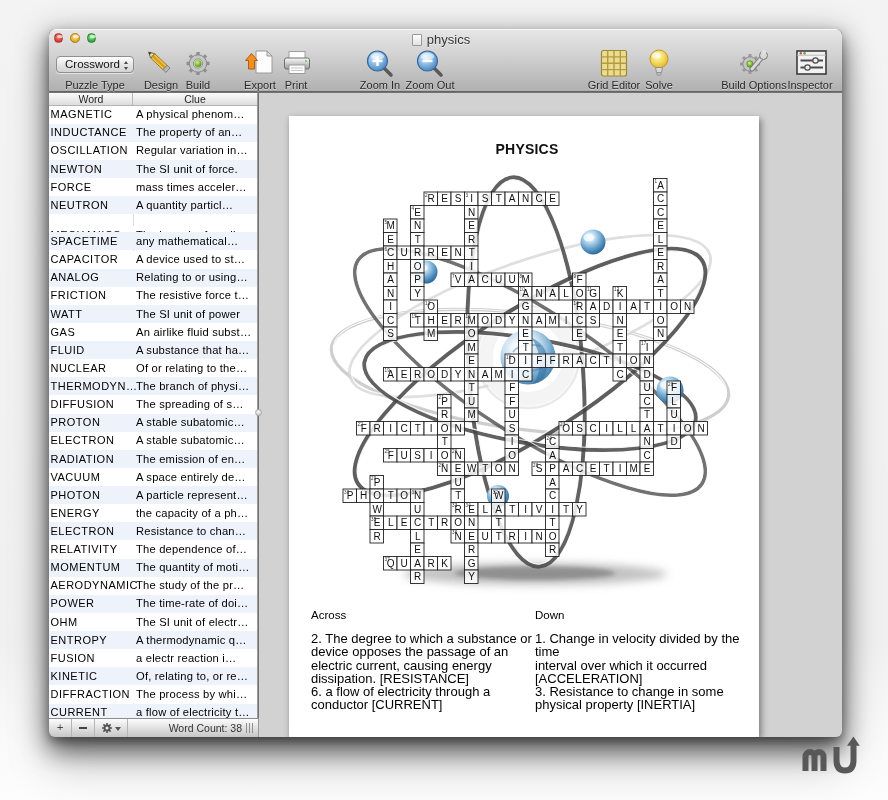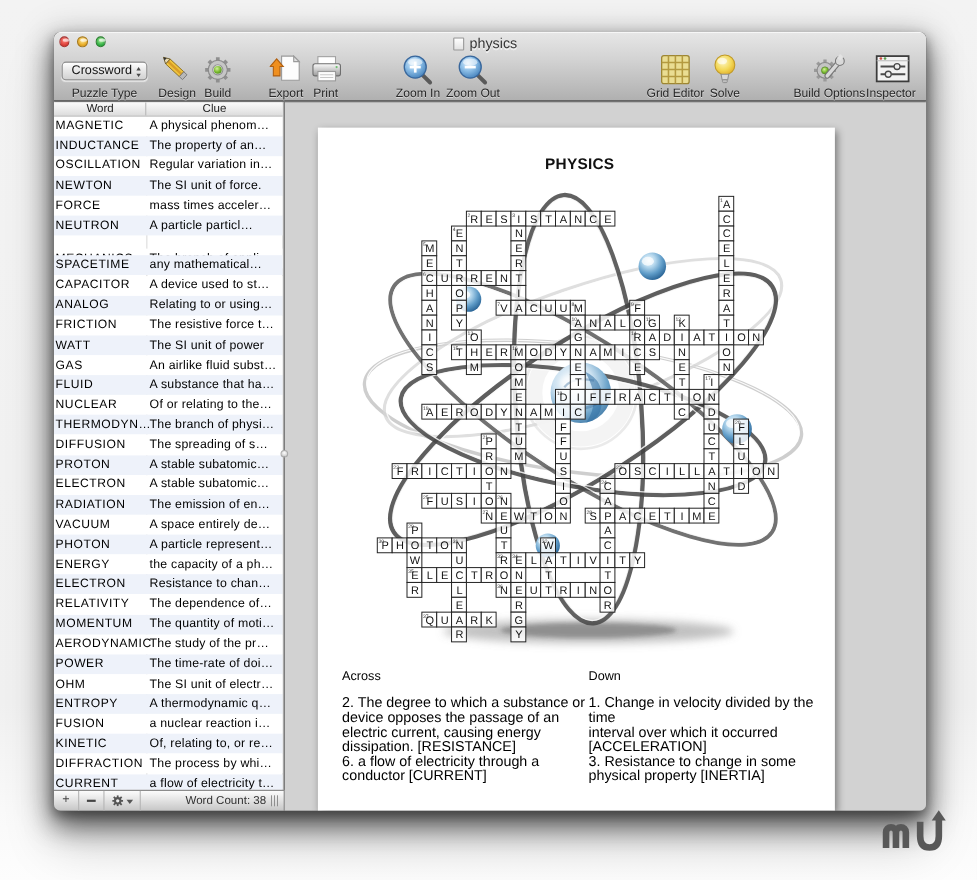--- a/index.html
+++ b/index.html
@@ -198,21 +198,21 @@
 <div class="trow alt" style="top:66.9px">
         <span class="tw">NEWTON</span>
         <span class="tc">The SI unit of force.</span>
       </div>
 <div class="trow " style="top:85.0px">
         <span class="tw">FORCE</span>
         <span class="tc">mass times acceler…</span>
       </div>
 <div class="trow alt" style="top:103.1px">
         <span class="tw">NEUTRON</span>
-        <span class="tc">A particle particl…</span>
+        <span class="tc">A quantity particl…</span>
       </div>
 <div class="trow " style="top:133px">
         <span class="tw">MECHANICS</span>
         <span class="tc">The branch of appli…</span>
       </div>
 <div class="trow alt" style="top:139.3px">
         <span class="tw">SPACETIME</span>
         <span class="tc">any mathematical…</span>
       </div>
 <div class="trow " style="top:157.5px">
@@ -298,21 +298,21 @@
 <div class="trow " style="top:519.9px">
         <span class="tw">OHM</span>
         <span class="tc">The SI unit of electr…</span>
       </div>
 <div class="trow alt" style="top:538.0px">
         <span class="tw">ENTROPY</span>
         <span class="tc">A thermodynamic q…</span>
       </div>
 <div class="trow " style="top:556.1px">
         <span class="tw">FUSION</span>
-        <span class="tc">a nuclear reaction i…</span>
+        <span class="tc">a electr reaction i…</span>
       </div>
 <div class="trow alt" style="top:574.2px">
         <span class="tw">KINETIC</span>
         <span class="tc">Of, relating to, or re…</span>
       </div>
 <div class="trow " style="top:592.3px">
         <span class="tw">DIFFRACTION</span>
         <span class="tc">The process by whi…</span>
       </div>
 <div class="trow alt" style="top:610.5px">

